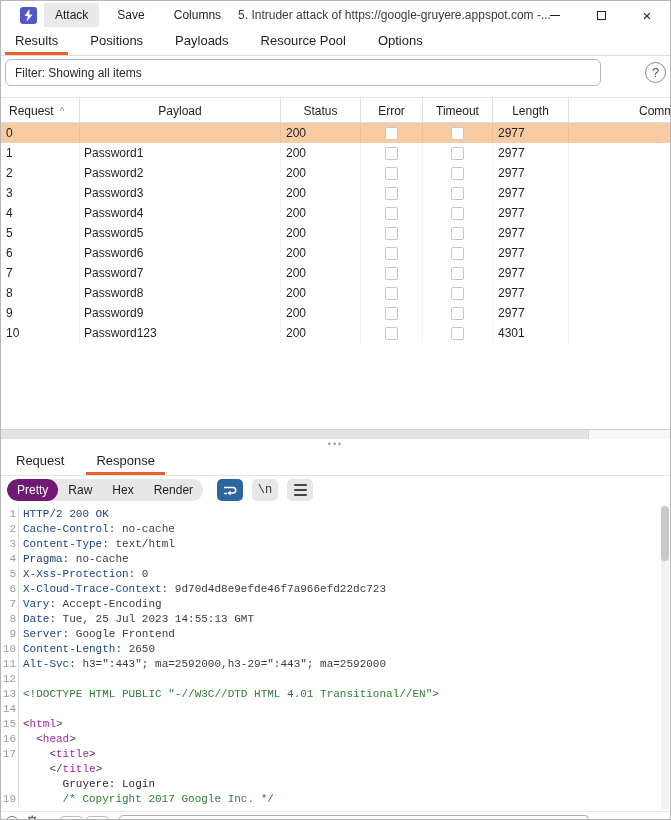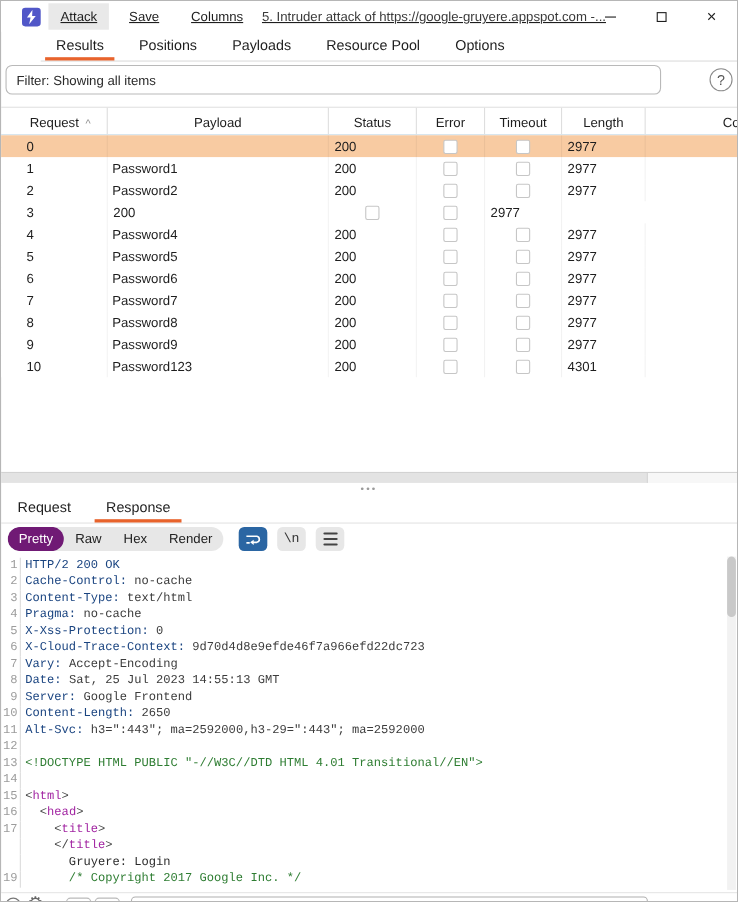--- a/index.html
+++ b/index.html
@@ -3,53 +3,53 @@
 <meta charset="utf-8">
 <style>
   * { margin:0; padding:0; box-sizing:border-box; }
   html,body { background:#fff; }
   body { font-family:"Liberation Sans", sans-serif; color:#1e1e1e; }
   .window { position:relative; width:671px; height:820px; background:#fff;
             border:1px solid #b6b6b6; overflow:hidden; }
 
   
   .titlebar { position:absolute; top:0; left:0; right:0; height:28px;
-              display:flex; align-items:center; background:#fff;text-decoration:underline; }
+              display:flex; align-items:center; background:#fff; }
   .appicon { width:17px; height:17px; margin-left:19px; border-radius:3px;
              background:#5157c8; display:flex; align-items:center; justify-content:center; flex:none; }
   .appicon svg { display:block; }
   .menu { font-size:12px; padding:5px 11px; margin-left:7px; cursor:default; white-space:nowrap; }
   .menu.hl { background:#e9e9e9; }
   .win-title { font-size:12px; color:#3a3a3a; margin-left:6px; white-space:nowrap;
                overflow:hidden; max-width:330px; }
   .win-controls { position:absolute; right:0; top:0; height:28px; display:flex; }
   .wbtn { width:46px; height:28px; display:flex; align-items:center; justify-content:center; }
   .min-glyph { width:10px; height:1px; background:#1e1e1e; }
   .max-glyph { width:9px; height:9px; border:1px solid #1e1e1e; }
   .close-glyph { font-size:15px; line-height:1; color:#1e1e1e; }
 
   
   .maintabs { position:absolute; top:28px; left:0; right:0; height:27px;
-              border-bottom:1px solid #dcdcdc; display:flex; align-items:stretch; padding-left:4px;margin-left:36px; }
+              border-bottom:1px solid #dcdcdc; display:flex; align-items:stretch; padding-left:4px; }
   .tab { font-size:13px; padding:0 10px; margin-right:12px; display:flex; align-items:center;
          border-bottom:3px solid transparent; white-space:nowrap; }
   .tab.sel { border-bottom-color:#e8632c; }
 
   
   .filterwrap { position:absolute; top:58px; left:4px; right:4px; height:27px; }
   .filterbar { position:absolute; left:0; top:0; width:596px; height:27px;
                border:1px solid #b9b9b9; border-radius:6px; background:#fff;
                display:flex; align-items:center; font-size:12px; padding-left:9px; color:#2a2a2a; }
   .helpbtn { position:absolute; right:0; top:3px; width:21px; height:21px; border-radius:50%;
              border:1px solid #8a8a8a; color:#555; font-size:13px;
              display:flex; align-items:center; justify-content:center; background:#fff; }
 
   
   .rtable { position:absolute; top:96px; left:0; right:0; }
-  .thead, .trow { display:grid; grid-template-columns:79px 201px 80px 62px 70px 76px auto;padding-left:18px; }
+  .thead, .trow { display:grid; grid-template-columns:79px 201px 80px 62px 70px 76px auto; }
   .thead { height:26px; line-height:26px; font-size:12px;
            border-top:1px solid #e2e2e2; border-bottom:1px solid #cfe0ea; }
   .thead > div { border-right:1px solid #dedede; overflow:hidden; white-space:nowrap; }
   .thead > div:last-child { border-right:none; padding-left:70px; }
   .th-c { text-align:center; }
   .th-request { padding-left:8px; }
   .sortcaret { color:#8d8d8d; font-size:10px; margin-left:6px; }
   .trow { height:20px; line-height:20px; font-size:12px; background:#fff; }
   .trow.sel { background:#f8cba2; }
   .trow > div { border-right:1px solid rgba(0,0,0,0.05); overflow:hidden; white-space:nowrap;
@@ -207,20 +207,21 @@
             <span class="cb"></span>
           </div>
           <div class="c-cb">
             <span class="cb"></span>
           </div>
           <div class="c-length">2977</div>
           <div class="c-comment"></div>
         </div>
         <div class="trow">
           <div class="c-request">3</div>
+          <div class="c-payload">Password3</div>
           <div class="c-status">200</div>
           <div class="c-cb">
             <span class="cb"></span>
           </div>
           <div class="c-cb">
             <span class="cb"></span>
           </div>
           <div class="c-length">2977</div>
           <div class="c-comment"></div>
         </div>
@@ -357,21 +358,21 @@
   </div>
 
   <div class="codearea">
       <div class="ln"><span class="lnum">1</span><span><span class="hn">HTTP/2 200 OK</span></span></div>
       <div class="ln"><span class="lnum">2</span><span><span class="hn">Cache-Control:</span><span class="hv"> no-cache</span></span></div>
       <div class="ln"><span class="lnum">3</span><span><span class="hn">Content-Type:</span><span class="hv"> text/html</span></span></div>
       <div class="ln"><span class="lnum">4</span><span><span class="hn">Pragma:</span><span class="hv"> no-cache</span></span></div>
       <div class="ln"><span class="lnum">5</span><span><span class="hn">X-Xss-Protection:</span><span class="hv"> 0</span></span></div>
       <div class="ln"><span class="lnum">6</span><span><span class="hn">X-Cloud-Trace-Context:</span><span class="hv"> 9d70d4d8e9efde46f7a966efd22dc723</span></span></div>
       <div class="ln"><span class="lnum">7</span><span><span class="hn">Vary:</span><span class="hv"> Accept-Encoding</span></span></div>
-      <div class="ln"><span class="lnum">8</span><span><span class="hn">Date:</span><span class="hv"> Sat, 25 Jul 2023 14:55:13 GMT</span></span></div>
+      <div class="ln"><span class="lnum">8</span><span><span class="hn">Date:</span><span class="hv"> Tue, 25 Jul 2023 14:55:13 GMT</span></span></div>
       <div class="ln"><span class="lnum">9</span><span><span class="hn">Server:</span><span class="hv"> Google Frontend</span></span></div>
       <div class="ln"><span class="lnum">10</span><span><span class="hn">Content-Length:</span><span class="hv"> 2650</span></span></div>
       <div class="ln"><span class="lnum">11</span><span><span class="hn">Alt-Svc:</span><span class="hv"> h3=":443"; ma=2592000,h3-29=":443"; ma=2592000</span></span></div>
       <div class="ln"><span class="lnum">12</span><span></span></div>
       <div class="ln"><span class="lnum">13</span><span><span class="grn">&lt;!DOCTYPE HTML PUBLIC "-//W3C//DTD HTML 4.01 Transitional//EN"&gt;</span></span></div>
       <div class="ln"><span class="lnum">14</span></div>
       <div class="ln"><span class="lnum">15</span><span><span class="pn">&lt;</span><span class="tag">html</span><span class="pn">&gt;</span></span></div>
       <div class="ln"><span class="lnum">16</span><span><span class="pn">  &lt;</span><span class="tag">head</span><span class="pn">&gt;</span></span></div>
       <div class="ln"><span class="lnum">17</span><span><span class="pn">    &lt;</span><span class="tag">title</span><span class="pn">&gt;</span></span></div>
       <div class="ln"><span class="lnum"></span><span><span class="pn">    &lt;/</span><span class="tag">title</span><span class="pn">&gt;</span></span></div>

